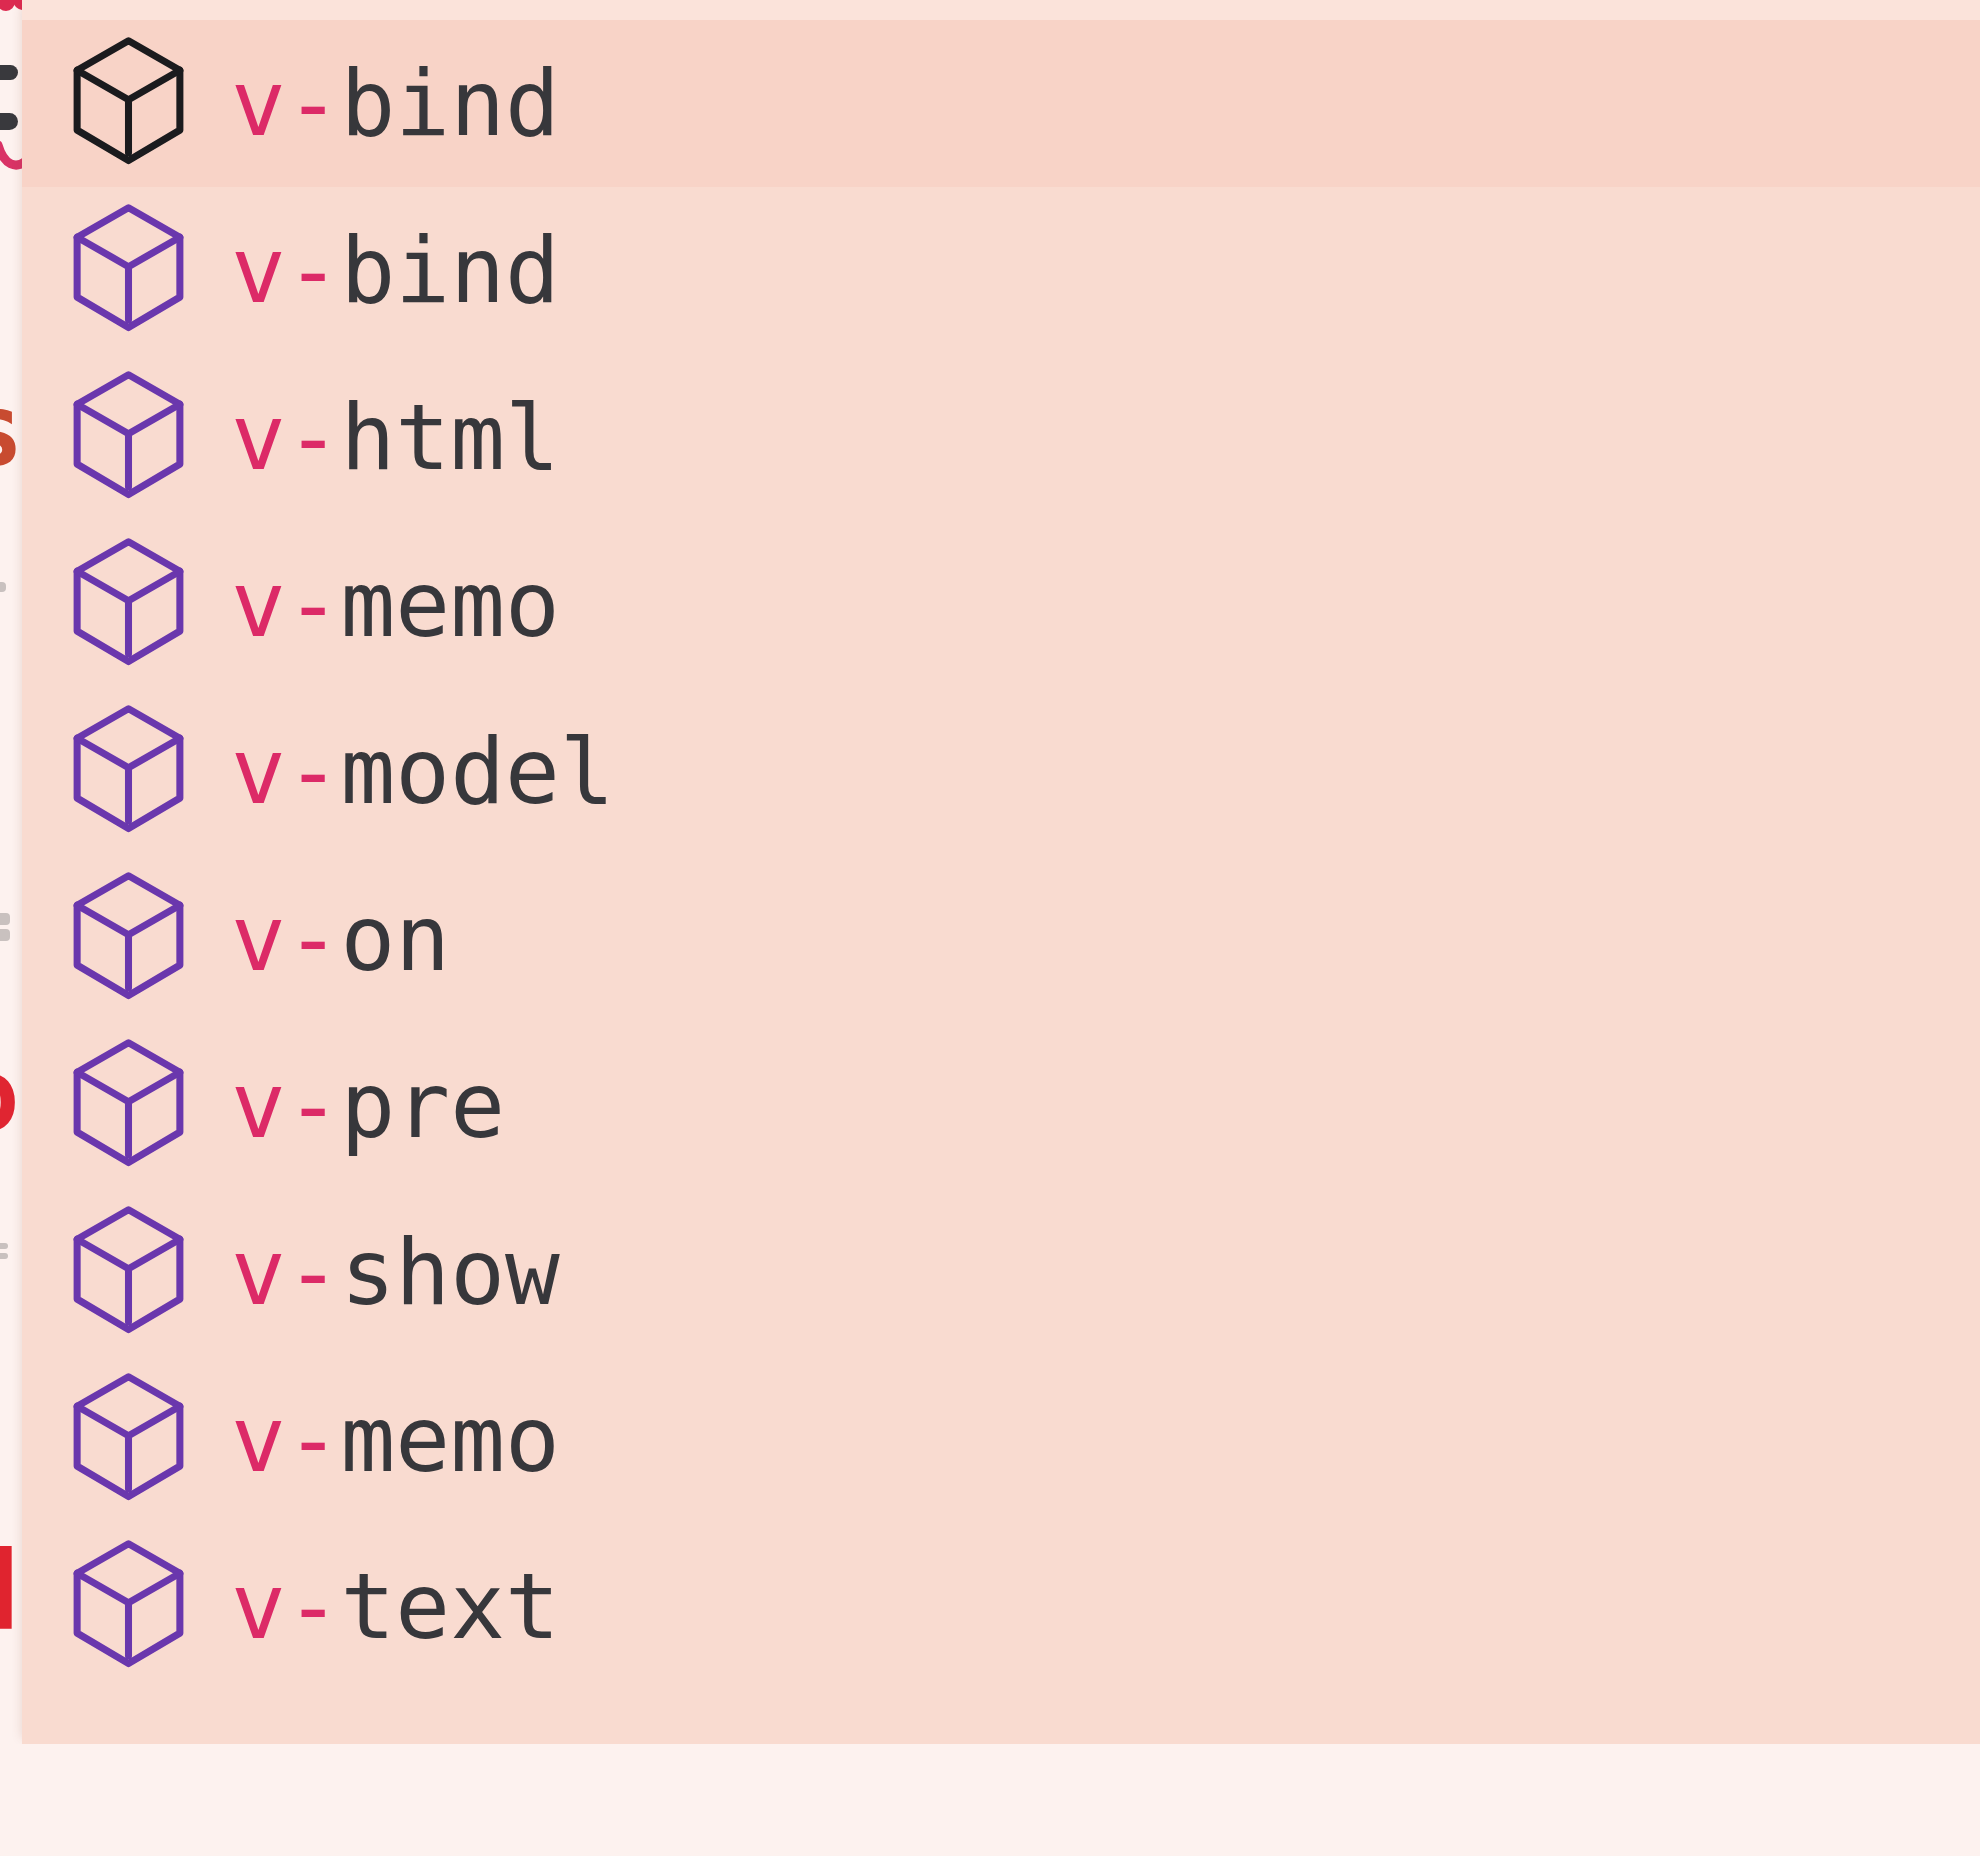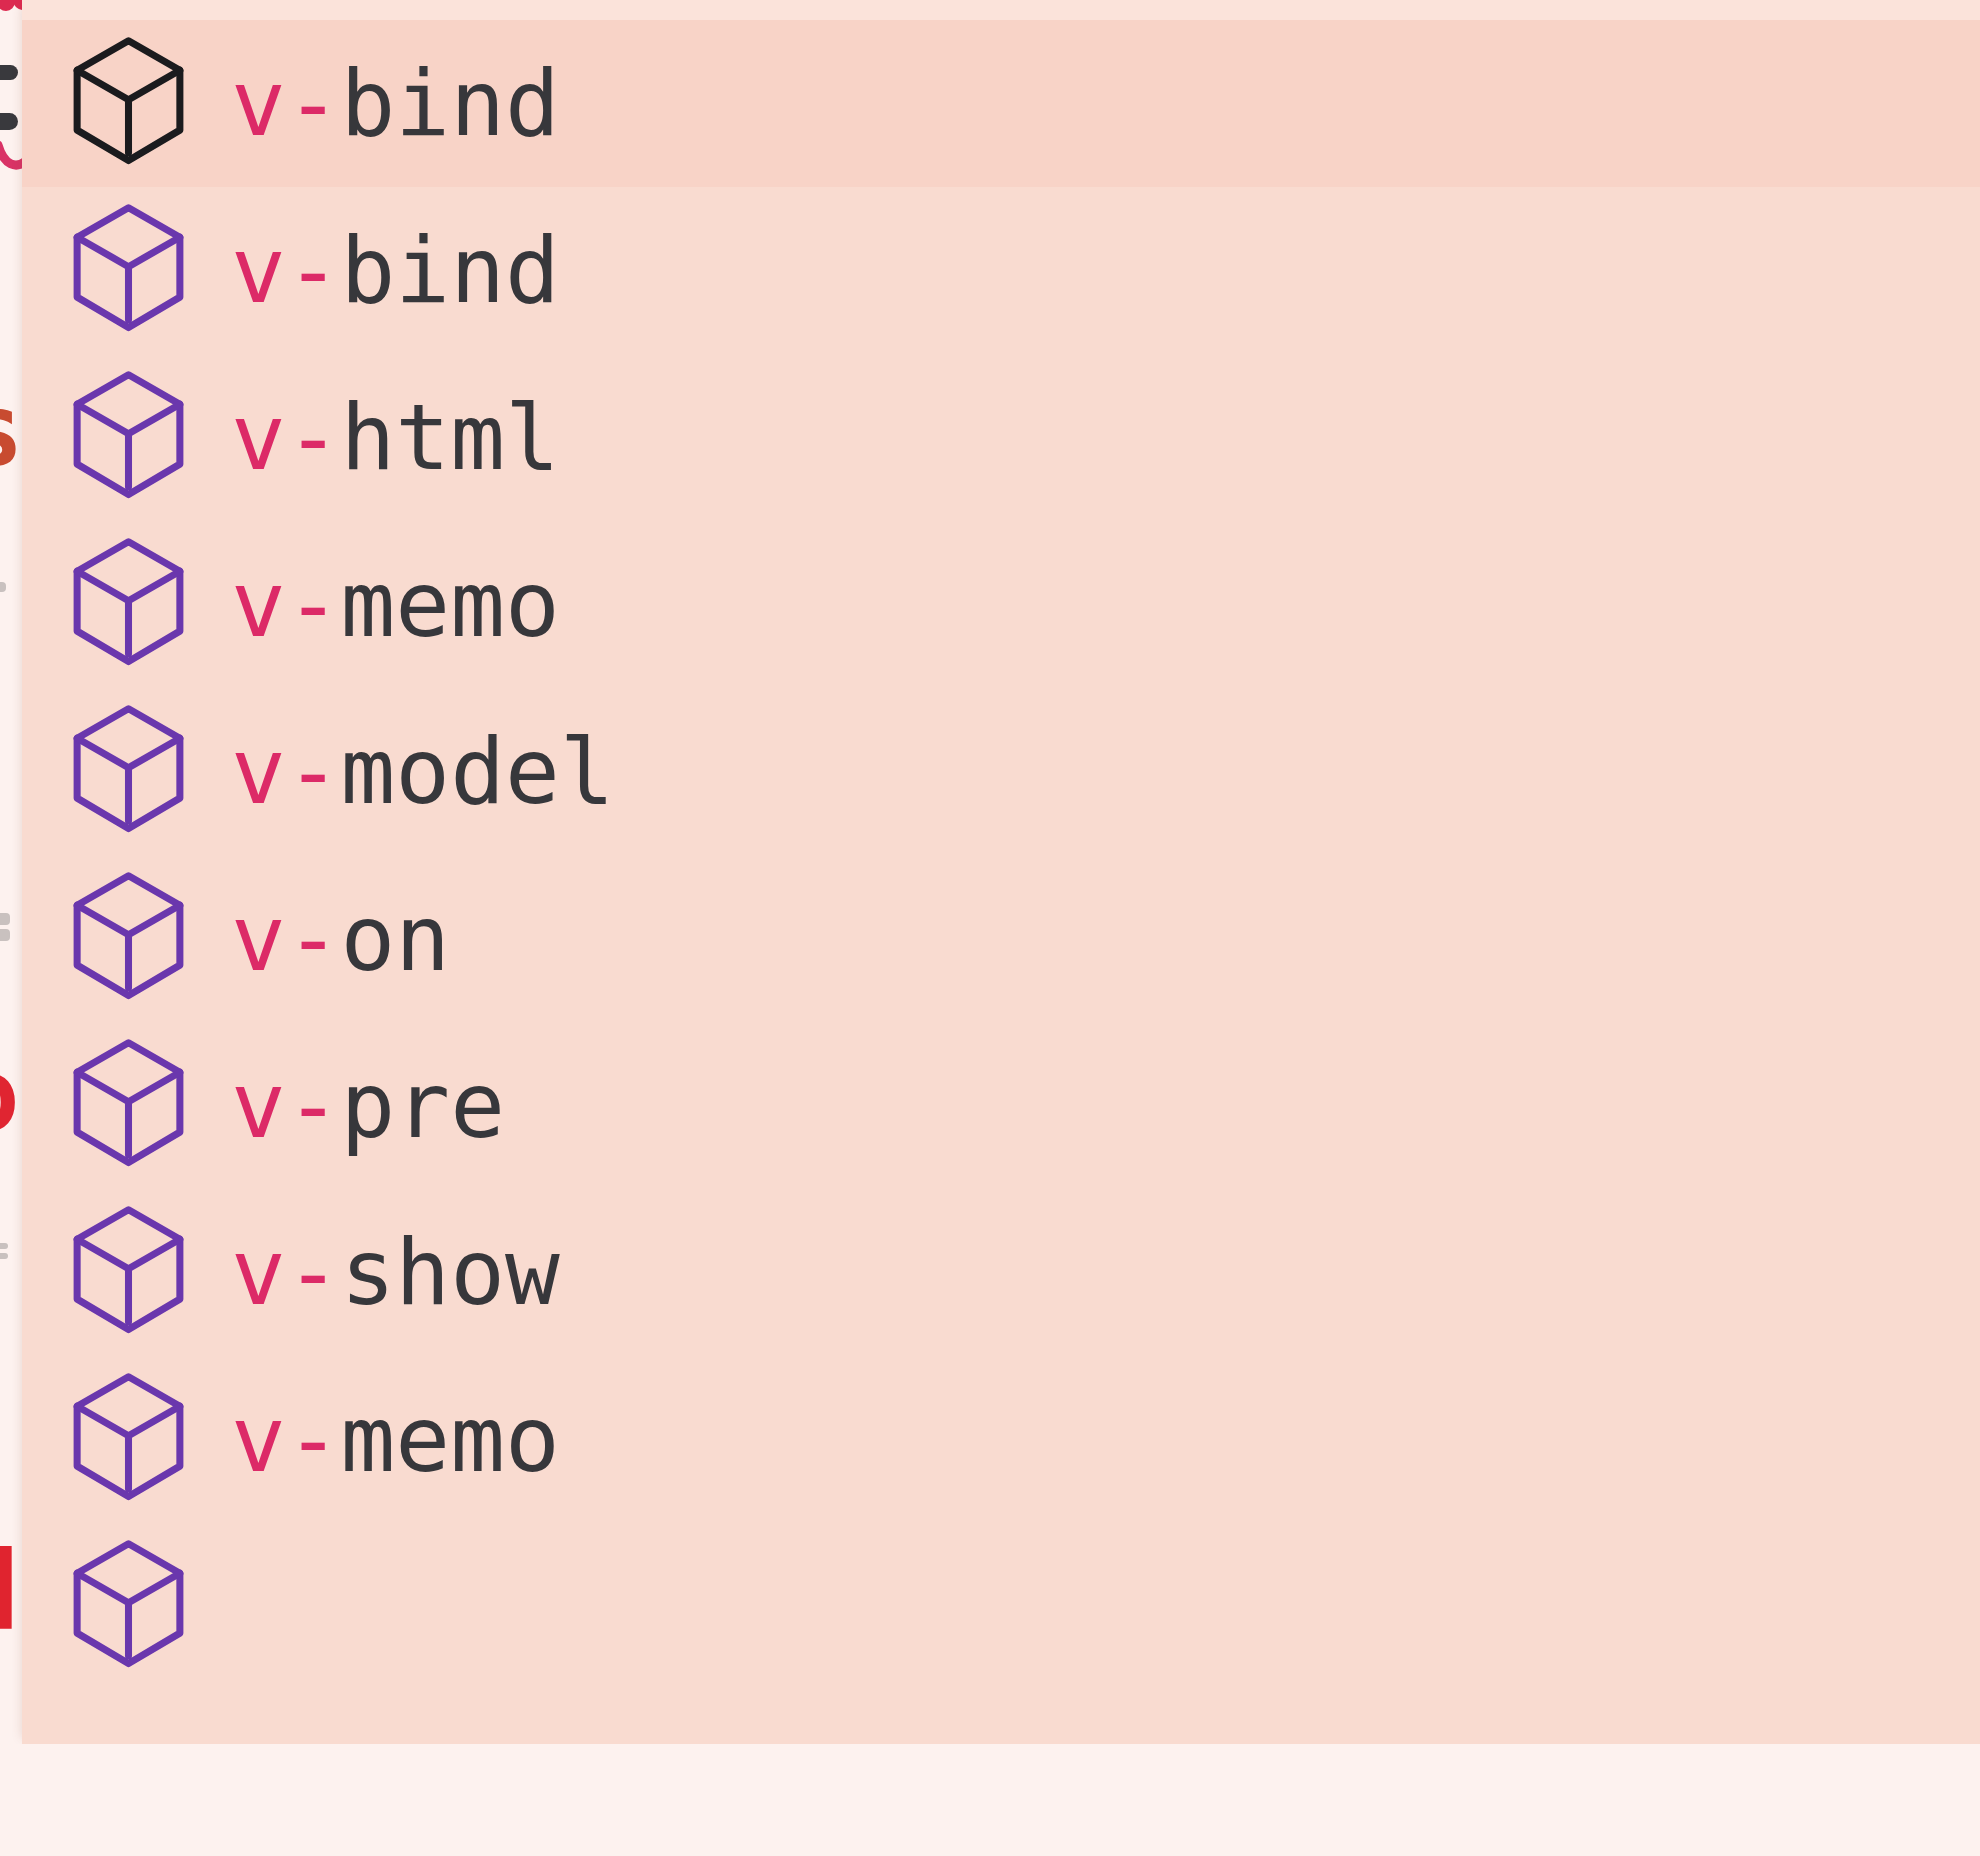--- a/index.html
+++ b/index.html
@@ -171,18 +171,19 @@
       <path d="M32 34 L32 62"></path>
     </svg>
     <span class="suggest-label"><span class="match">v-</span><span class="rest">memo</span></span>
   </div>
         <div class="suggest-row">
     <svg class="cube-icon" viewBox="0 0 64 72" aria-hidden="true">
       <path d="M32 3 L59 18.5 L59 50 L32 66 L5 50 L5 18.5 Z"></path>
       <path d="M5 18.5 L32 34 L59 18.5"></path>
       <path d="M32 34 L32 62"></path>
     </svg>
+    <span class="suggest-label"><span class="match">v-</span><span class="rest">text</span></span>
   </div>
       </div>
   </div>
 
 </div>
 
 
 </body></html>

